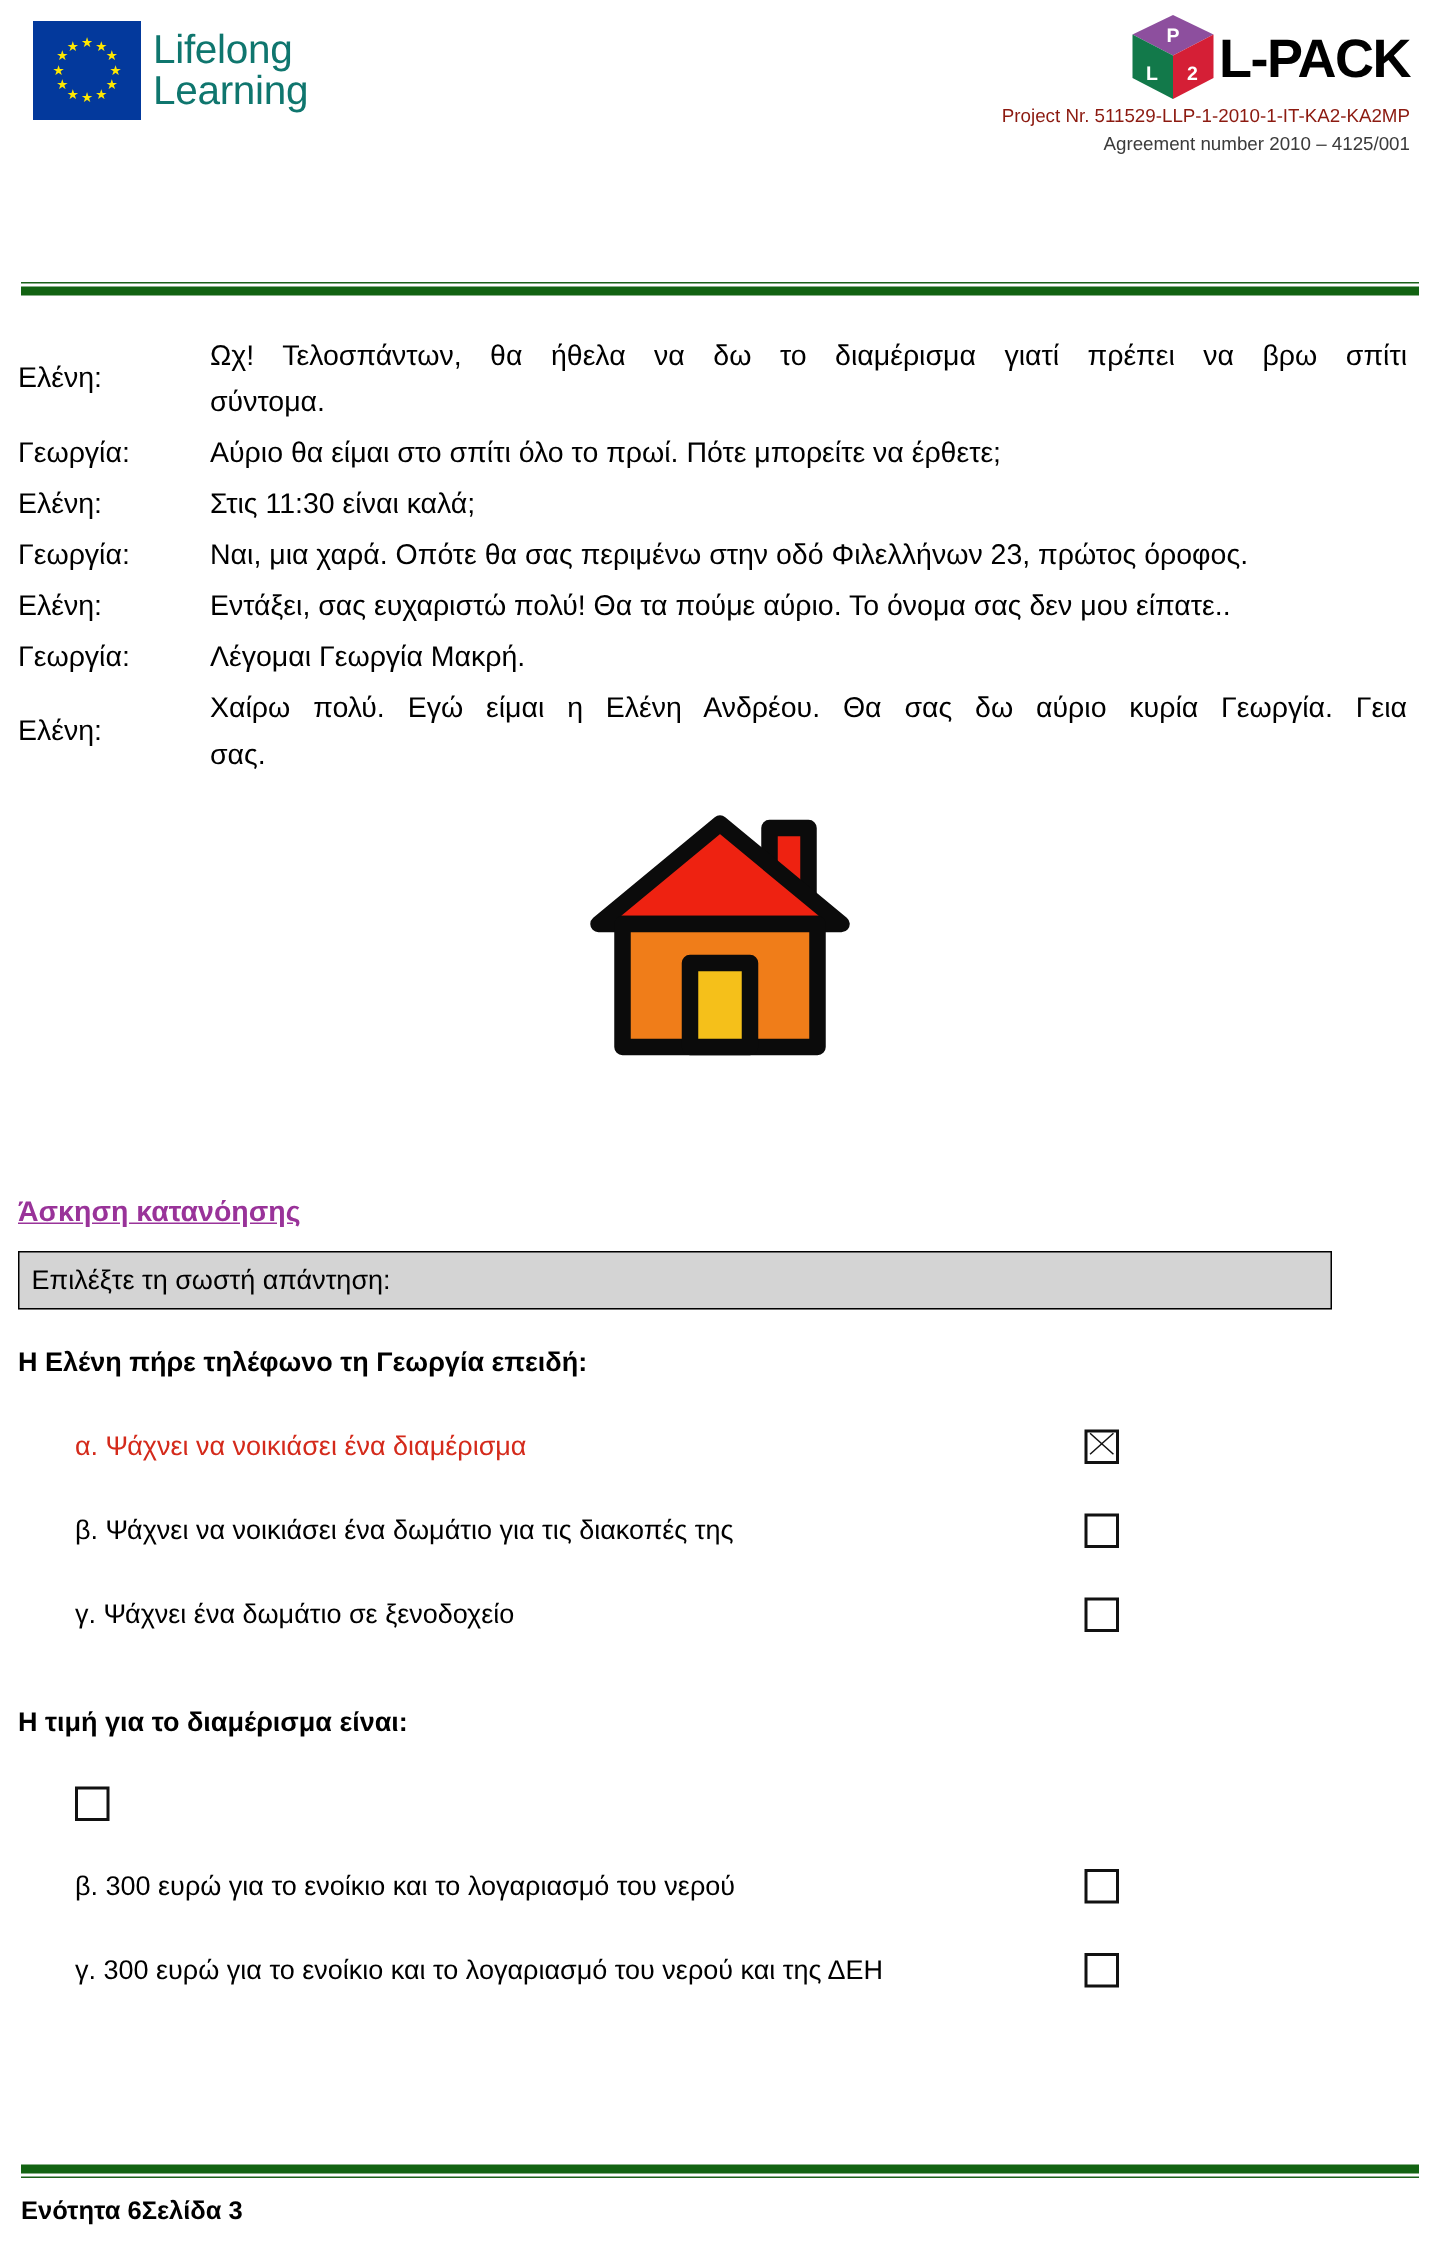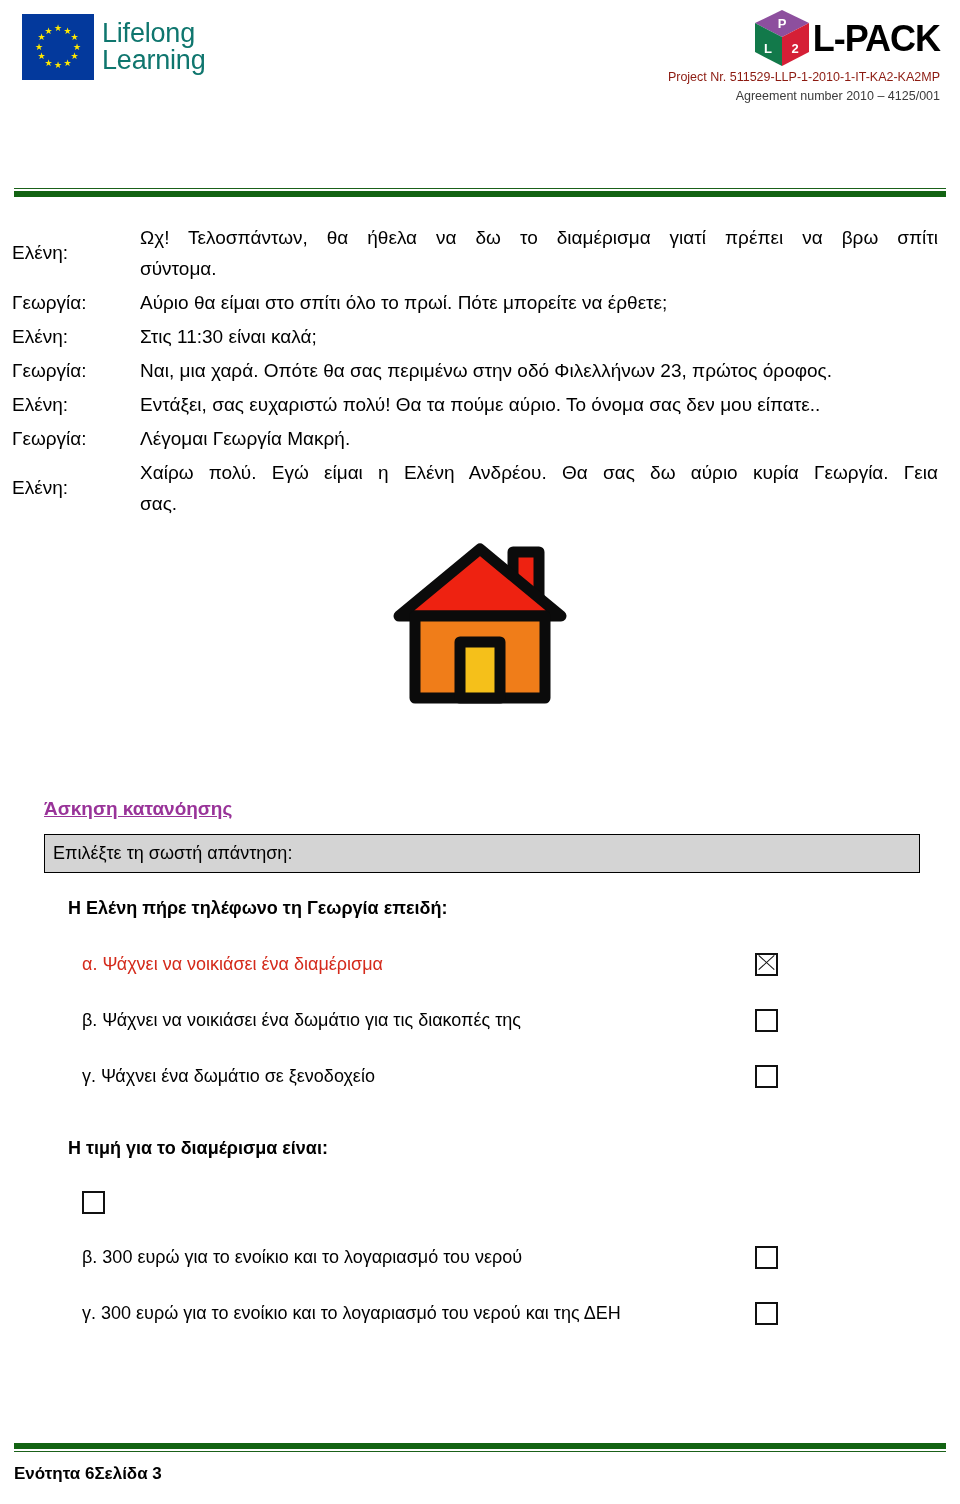--- a/index.html
+++ b/index.html
@@ -162,21 +162,20 @@
     text-align: center;
   }
   .house-svg { width: 190px; height: 185px; }
 
   
   .exercise {
     position: absolute;
     left: 0;
     top: 798px;
     width: 906px;
-    padding-left: 32px;
   }
   .ex-title {
     padding-left: 12px;
     font-size: 19px;
     font-weight: bold;
     color: #993399;
     text-decoration: underline;
     display: inline-block;
   }
   .ex-instruction-box {
@@ -186,21 +185,20 @@
     padding: 6px 8px 7px 8px;
     font-size: 18px;
     line-height: 24px;
   }
   .q-block { margin-top: 22px; }
   .q-prompt {
     padding-left: 12px;
     font-size: 18px;
     font-weight: bold;
     line-height: 26px;
-    margin-left: 24px;
   }
   .opt-row {
     display: flex;
     align-items: center;
     margin-top: 30px;
     padding-left: 50px;
     padding-right: 160px;
   }
   .opt-label {
     font-size: 18px;

